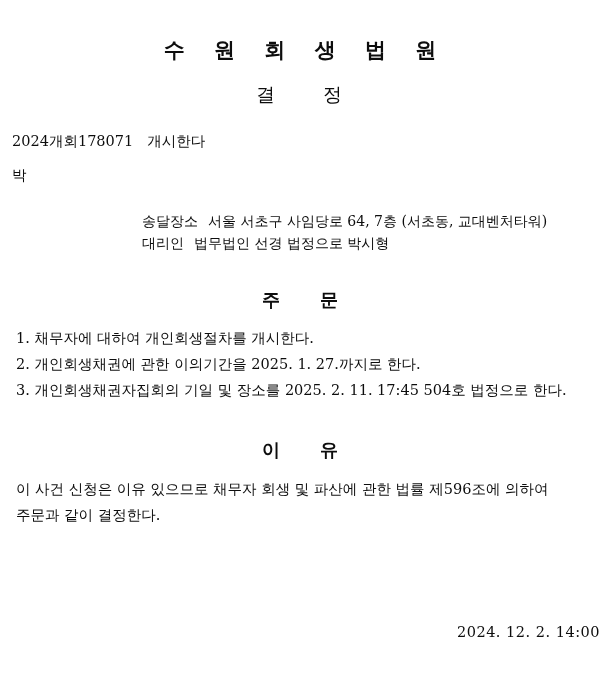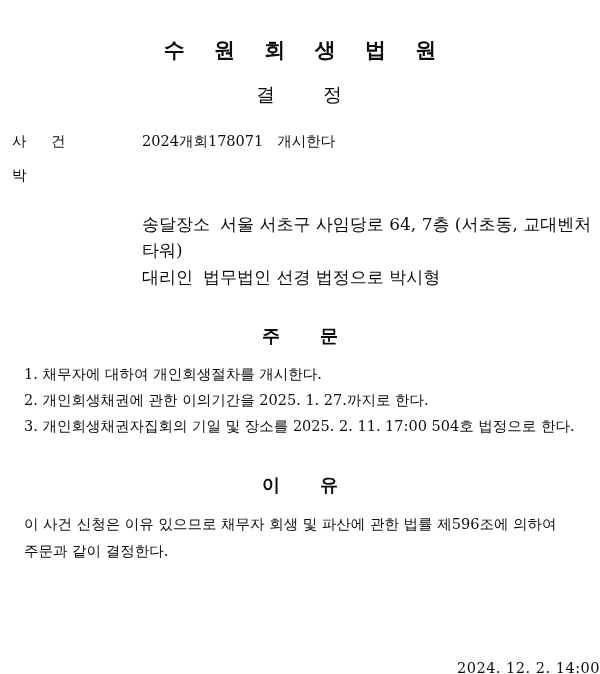--- a/index.html
+++ b/index.html
@@ -58,48 +58,48 @@
   .meta-value {
     flex: 1 1 auto;
   }
   .meta-value .gap {
     display: inline-block;
     width: 14px;
   }
   .addr-block {
     margin-top: 26px;
     padding-left: 142px;
-    font-size: 17px;
+    font-size: 14px;
     line-height: 1.55;
   }
   .addr-block .lbl {
     margin-right: 10px;
   }
   .section-head {
     text-align: center;
     font-size: 18px;
     font-weight: bold;
     margin-top: 34px;
     margin-bottom: 14px;
   }
   .section-head .sp {
     display: inline-block;
     width: 40px;
   }
   .ordered {
-    margin: 12px;
+    margin: 4px;
     padding-left: 12px;
     font-size: 14.5px;
     line-height: 1.78;
   }
   .ordered .item {
     white-space: nowrap;
   }
   .reason {
-    padding-left: 24px;
+    padding-left: 16px;
     font-size: 14.5px;
     line-height: 1.8;
     margin-top: 6px;
   }
   .date {
     text-align: right;
     font-size: 14.5px;
     margin-top: 96px;
     letter-spacing: 0.5px;
   }
@@ -110,21 +110,20 @@
 <div class="page">
 
   <div class="court-title">수 원 회 생 법 원</div>
 
   <div class="doc-title">
     <span>결</span><span class="sp"></span><span>정</span>
   </div>
 
   <div class="meta">
     <div class="meta-row">
-      <div class="meta-label">사        건</div>
       <div class="meta-value">
         <span>2024개회178071</span><span class="gap"></span><span>개시한다</span>
       </div>
     </div>
     <div class="meta-row">
       <div class="meta-value">
         <span>박</span>
       </div>
     </div>
   </div>
@@ -138,21 +137,21 @@
     </div>
   </div>
 
   <div class="section-head">
     <span>주</span><span class="sp"></span><span>문</span>
   </div>
 
   <div class="ordered">
     <div class="item">1. 채무자에 대하여 개인회생절차를 개시한다.</div>
     <div class="item">2. 개인회생채권에 관한 이의기간을 2025. 1. 27.까지로 한다.</div>
-    <div class="item">3. 개인회생채권자집회의 기일 및 장소를 2025. 2. 11. 17:00 504호 법정으로 한다.</div>
+    <div class="item">3. 개인회생채권자집회의 기일 및 장소를 2025. 2. 11. 17:45 504호 법정으로 한다.</div>
   </div>
 
   <div class="section-head">
     <span>이</span><span class="sp"></span><span>유</span>
   </div>
 
   <div class="reason">
     <div>이 사건 신청은 이유 있으므로 채무자 회생 및 파산에 관한 법률 제596조에 의하여</div>
     <div>주문과 같이 결정한다.</div>
   </div>

